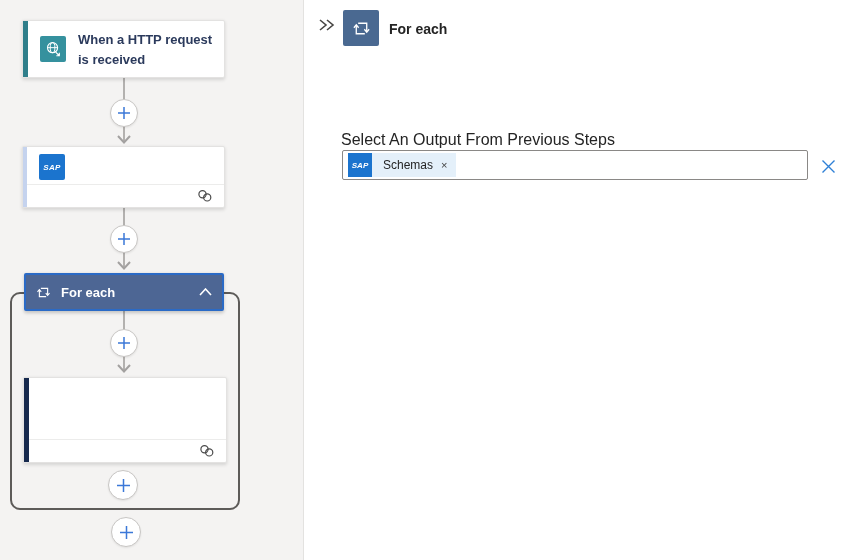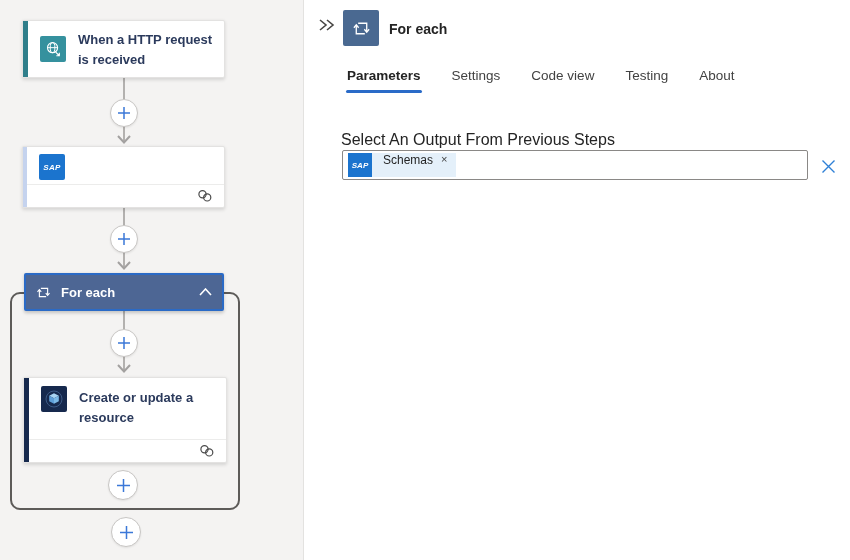--- a/index.html
+++ b/index.html
@@ -75,21 +75,21 @@
   .field-label { position:absolute; left:37px; top:131px; font-size:16px;
                  color:#242424; }
   .combobox { position:absolute; left:38px; top:150px; width:466px; height:30px;
               border:1px solid #8a8886; border-radius:2px; background:#fff;
               display:flex; align-items:center; padding:0 4px; cursor:text; }
   .token { display:flex; align-items:center; height:24px; margin-left:1px;
            cursor:pointer; }
   .token-icon { width:24px; height:24px; background:#1b74ce; color:#fff;
                 display:flex; align-items:center; justify-content:center;
                 font-size:8px; font-weight:bold; font-style:italic; flex:none; }
-  .token-pill { background:#e4f0fa; height:24px; display:flex; 
+  .token-pill { background:#e4f0fa; height:24px; display:flex; align-items:center;
                 padding:0 9px 0 11px; font-size:12px; color:#242424; gap:8px; }
   .token-x { font-size:11px; color:#424242; cursor:pointer; }
   .clear-btn { position:absolute; left:512px; top:154px; width:24px; height:24px;
                display:flex; align-items:center; justify-content:center;
                cursor:pointer; }
 </style>
 </head>
 <body>
 
 <div class="screen">
@@ -172,31 +172,20 @@
 
     <div class="plus-btn" style="left:110px;top:329px;">
       <svg width="14" height="14">
           <path d="M7 1 V13 M1 7 H13" stroke="#3b78d8" stroke-width="1.5"></path>
         </svg>
     </div>
 
     <div class="card" style="left:23px;top:377px;width:204px;height:86px;">
       <div class="card-accent" style="background:#16294d;"></div>
       <div class="card-body">
-        <div class="card-main" style="padding-top:8px;">
-          <span class="card-icon icon-navy">
-            <svg width="20" height="20" viewBox="0 0 20 20">
-              <circle cx="10" cy="10" r="8" fill="none" stroke="#3d5a85" stroke-width="1"></circle>
-              <path d="M10 4.2 L14.8 6.7 L10 9.2 L5.2 6.7 Z" fill="#a8d4f2"></path>
-              <path d="M5.2 6.7 V12.3 L10 14.8 V9.2 Z" fill="#5e9fd8"></path>
-              <path d="M14.8 6.7 V12.3 L10 14.8 V9.2 Z" fill="#7cb9e6"></path>
-            </svg>
-          </span>
-          <span class="card-title">Create or update a resource</span>
-        </div>
         <div class="card-footer">
           <svg width="18" height="14" viewBox="0 0 18 14">
             <circle cx="6.5" cy="5.2" r="3.6" fill="none" stroke="#4a4a4a" stroke-width="1.2"></circle>
             <circle cx="11.2" cy="8.4" r="3.6" fill="none" stroke="#4a4a4a" stroke-width="1.2"></circle>
           </svg>
         </div>
       </div>
     </div>
 
     <div class="plus-btn big" style="left:108px;top:470px;">
@@ -224,27 +213,20 @@
     <div class="panel-icon">
       <svg width="19" height="19" viewBox="0 0 20 20">
         <path d="M6.5 4.5 H15.5 V13" fill="none" stroke="#fff" stroke-width="1.4"></path>
         <path d="M13 10.8 L15.5 13.8 L18 10.8" fill="none" stroke="#fff" stroke-width="1.4"></path>
         <path d="M13.5 15.5 H4.5 V7" fill="none" stroke="#fff" stroke-width="1.4"></path>
         <path d="M2 9.2 L4.5 6.2 L7 9.2" fill="none" stroke="#fff" stroke-width="1.4"></path>
       </svg>
     </div>
     <div class="panel-title">For each</div>
 
-    <div class="tabs">
-      <div class="tab selected">Parameters</div>
-      <div class="tab">Settings</div>
-      <div class="tab">Code view</div>
-      <div class="tab">Testing</div>
-      <div class="tab">About</div>
-    </div>
 
     <div class="field-label">Select An Output From Previous Steps</div>
 
     <div class="combobox">
       <span class="token">
         <span class="token-icon">SAP</span>
         <span class="token-pill">
           <span>Schemas</span>
           <span class="token-x">×</span>
         </span>

